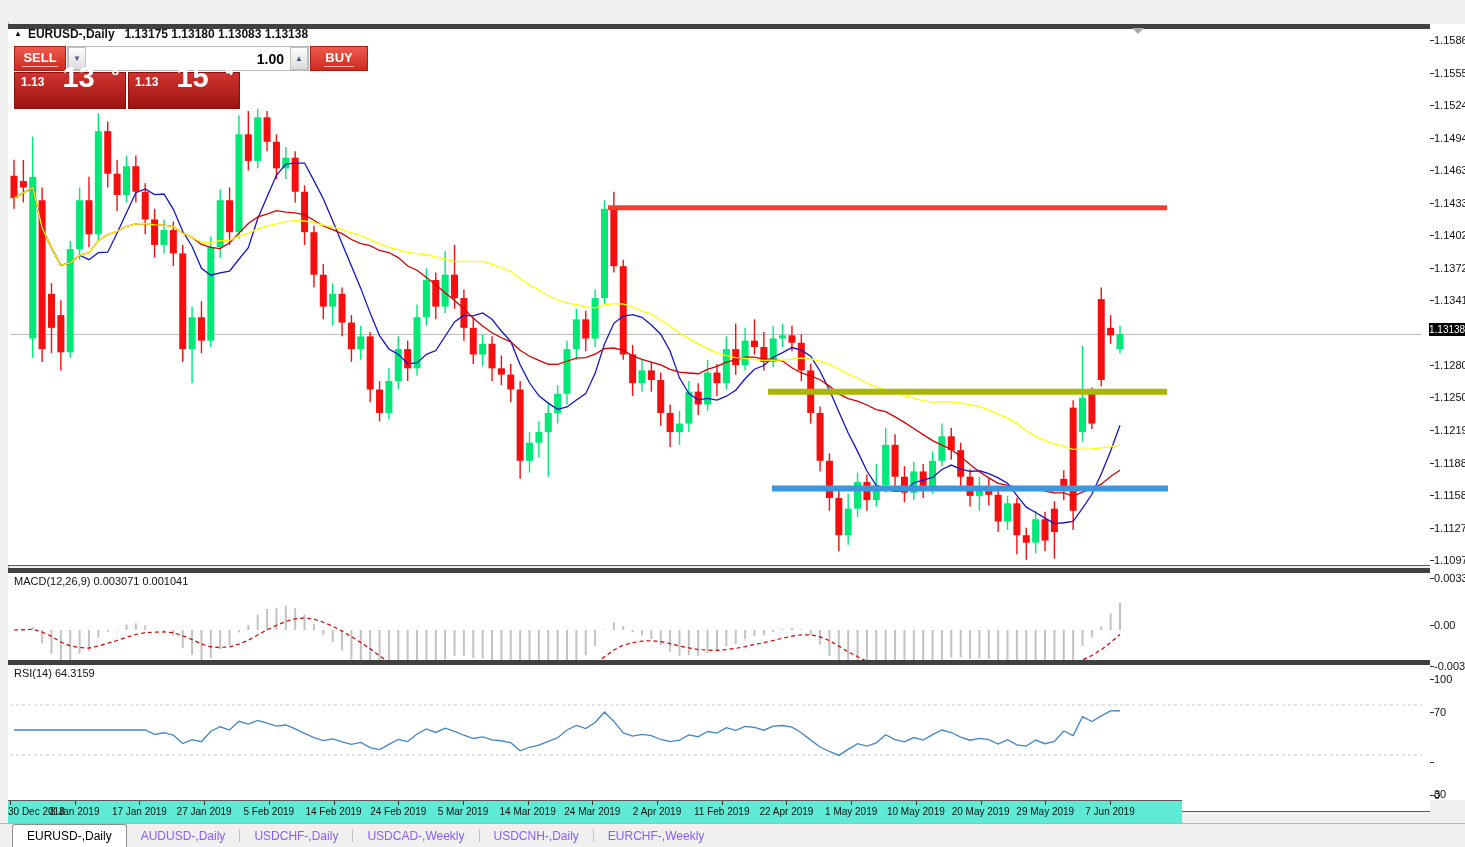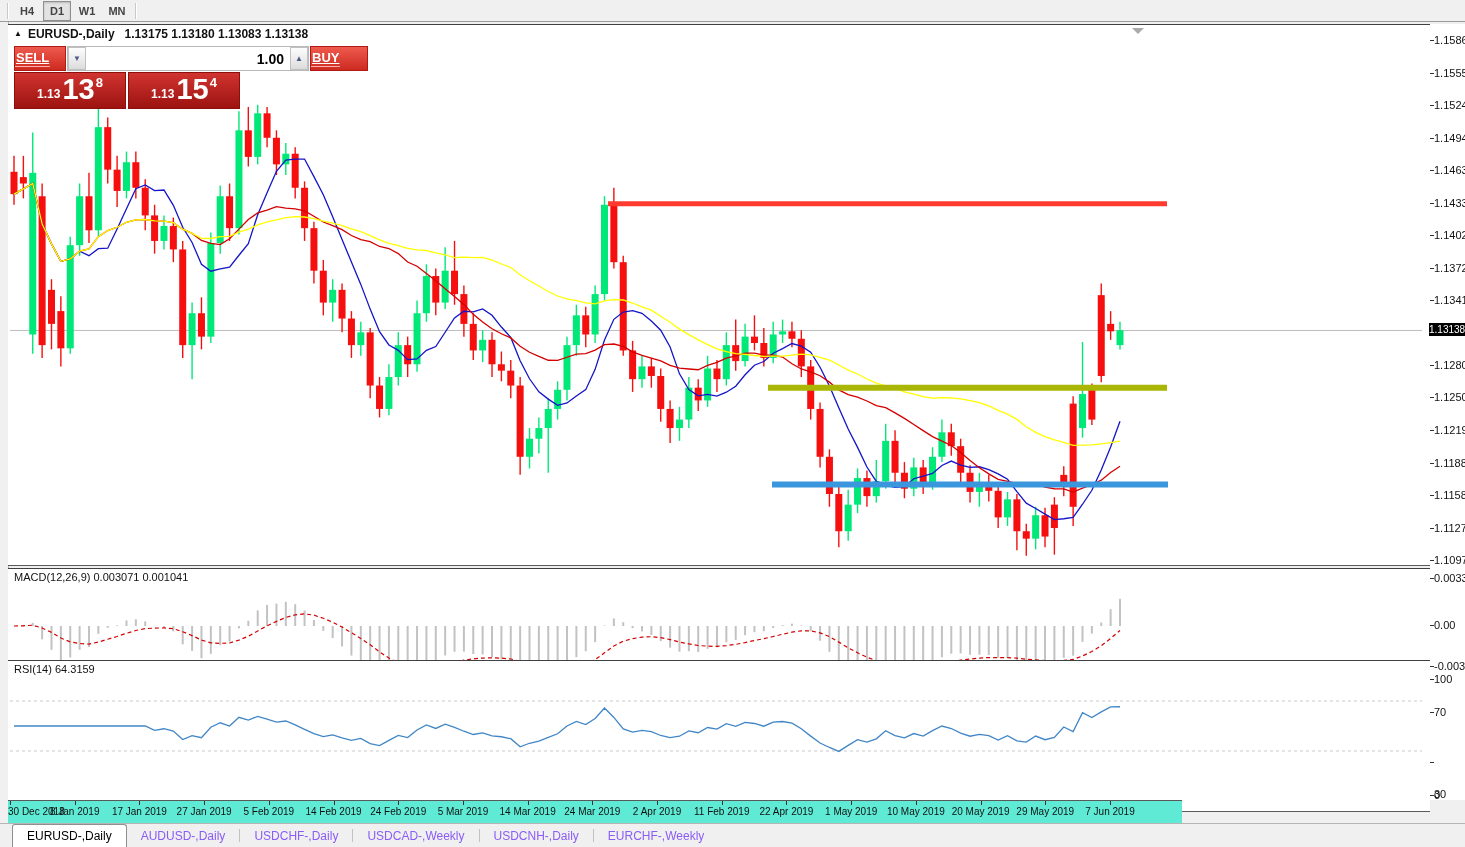--- a/index.html
+++ b/index.html
@@ -6,48 +6,48 @@
   #app{position:relative;width:1465px;height:847px;background:#f0f0f0;overflow:hidden;
        font-family:"Liberation Sans",sans-serif;-webkit-font-smoothing:antialiased;}
   
   .toolbar{position:absolute;left:0;top:0;width:1465px;height:22px;background:#f0f0f0;
            border-bottom:1px solid #9a9a9a;display:flex;align-items:center;padding-left:4px;box-sizing:border-box;}
   .tf-btn{min-width:26px;height:18px;line-height:18px;text-align:center;font-size:11px;font-weight:bold;
           color:#444;margin:0 1px;border:1px solid transparent;cursor:default;}
   .tf-btn.active{background:#e3e3e3;border:1px solid #8f8f8f;box-shadow:inset 0 1px 2px rgba(0,0,0,.18);}
   .tb-sep{width:1px;height:16px;background:#c8c8c8;border-right:1px solid #fff;margin:0 3px;}
   
-  .panel{position:absolute;left:8px;width:1422px;background:#fff;border-top:1px solid #404040;border-bottom:1px solid #5a5a5a;box-sizing:border-box;}
+  .panel{position:absolute;left:8px;width:1422px;background:#fff;border-top:5px solid #404040;border-bottom:1px solid #5a5a5a;box-sizing:border-box;}
   #main-panel{top:24px;height:542px;}
   #macd-panel{top:568px;height:102px;}
   #rsi-panel{top:660px;height:152px;}
   .left-gutter{position:absolute;left:0;top:22px;width:8px;height:825px;background:#f0f0f0;border-right:1px solid #b5b5b5;}
   .axis-col{position:absolute;left:1430px;top:24px;width:35px;height:776px;background:#fff;}
   .axis-label{position:absolute;left:4px;font-size:11px;color:#111;white-space:nowrap;}
   .axis-tick{position:absolute;left:0;width:4px;height:1px;background:#333;}
   .panel-head{position:absolute;left:4px;top:2px;font-size:11px;color:#111;z-index:5;background:rgba(255,255,255,.85);padding:0 2px;}
   svg{position:absolute;left:0;top:0;}
   
   .chart-title{position:absolute;left:14px;top:27px;font-size:12px;font-weight:bold;color:#111;z-index:6;}
   .chart-title .tri{font-size:8px;vertical-align:2px;margin-right:6px;}
   .chart-title .ohlc{margin-left:10px;font-weight:bold;}
   
   .trade{position:absolute;left:14px;top:46px;width:226px;z-index:7;font-weight:bold;}
   .trade-row1{display:flex;height:25px;}
   .btn-trade{flex:0 0 52px;background:linear-gradient(#ef5a4e,#cd2a20);color:#fff;font-size:13px;
-             display:flex;align-items:center;border:1px solid #b01a12;box-sizing:border-box;cursor:pointer;text-decoration:underline;}
+             display:flex;align-items:center;justify-content:center;border:1px solid #b01a12;box-sizing:border-box;cursor:pointer;}
   .btn-trade span{border-bottom:1px solid #ffb3ac;padding:0 1px 1px;}
   .vol-box{flex:1;display:flex;border:1px solid #b9b9b9;background:#f2f2f2;margin:0 1px;box-sizing:border-box;}
   .vol-btn{width:18px;background:linear-gradient(#fdfdfd,#dcdcdc);border:1px solid #c0c0c0;display:flex;align-items:center;justify-content:center;
            font-size:8px;color:#4a5a8a;cursor:pointer;box-sizing:border-box;}
   .vol-input{flex:1;background:#fff;border:none;text-align:right;font-size:14px;font-weight:bold;color:#000;
              padding-right:6px;font-family:"Liberation Sans",sans-serif;min-width:0;}
   .trade-row2{display:flex;height:37px;margin-top:1px;}
   .quote{flex:1;background:linear-gradient(#d03430,#9d1310);color:#fff;display:flex;align-items:flex-end;
-         justify-content:center;border:1px solid #8c0f0c;box-sizing:border-box;padding-bottom:4px;cursor:pointer;}
+         justify-content:center;border:1px solid #8c0f0c;box-sizing:border-box;padding-bottom:16px;cursor:pointer;gap:16px;}
   .quote+.quote{margin-left:2px;}
   .q-small{font-size:12px;margin:0 2px 3px 0;}
   .q-big{font-size:29px;line-height:29px;}
   .q-sup{font-size:13px;margin:0 0 14px 1px;}
   
   .price-tag{position:absolute;left:1429px;width:36px;height:13px;background:#000;color:#fff;
              font-size:10px;line-height:13px;text-align:center;z-index:6;}
   
   .shift-marker{position:absolute;left:1132px;top:28px;width:0;height:0;z-index:6;
                 border-left:6px solid transparent;border-right:6px solid transparent;border-top:6px solid #a9a9a9;}
@@ -62,30 +62,20 @@
   .tab{display:flex;align-items:center;padding:0 14px;font-size:12px;color:#8b5cf6;cursor:pointer;position:relative;}
   .tab.active{background:#fff;color:#000;border:1px solid #8f8f8f;border-bottom:none;border-radius:3px 3px 0 0;z-index:2;}
   .tab-sep{width:1px;background:#c2c2c2;margin:5px 0;}
   .grip{position:absolute;left:2px;top:828px;width:5px;height:14px;border-left:2px solid #cfcfcf;border-right:2px solid #cfcfcf;}
 </style>
 </head>
 <body>
 
 <div id="app">
 
-  <div class="toolbar">
-    <div class="tb-sep"></div>
-    <div id="tf-buttons" style="display:flex;align-items:center;">
-        <div class="tf-btn">H4</div>
-        <div class="tf-btn active">D1</div>
-        <div class="tf-btn">W1</div>
-        <div class="tf-btn">MN</div>
-      </div>
-    <div class="tb-sep"></div>
-  </div>
 
   <div class="left-gutter"></div>
 
   <div class="panel" id="main-panel">
       <svg width="1420" height="540">
         <line x1="2" y1="305.45748000000026" x2="1414" y2="305.45748000000026" stroke="#bdbdbd" stroke-width="1"></line>
         <g>
           <line x1="6" y1="130.84720000000152" x2="6" y2="179.76360000000085" stroke="#f50f0f" stroke-width="1.4"></line>
           <rect x="2.5" y="146.79819999999975" width="7" height="22.331399999999917" fill="#f50f0f"></rect>
           <line x1="15.372881355932204" y1="130.84720000000152" x2="15.372881355932204" y2="173.38320000000155" stroke="#f50f0f" stroke-width="1.4"></line>

